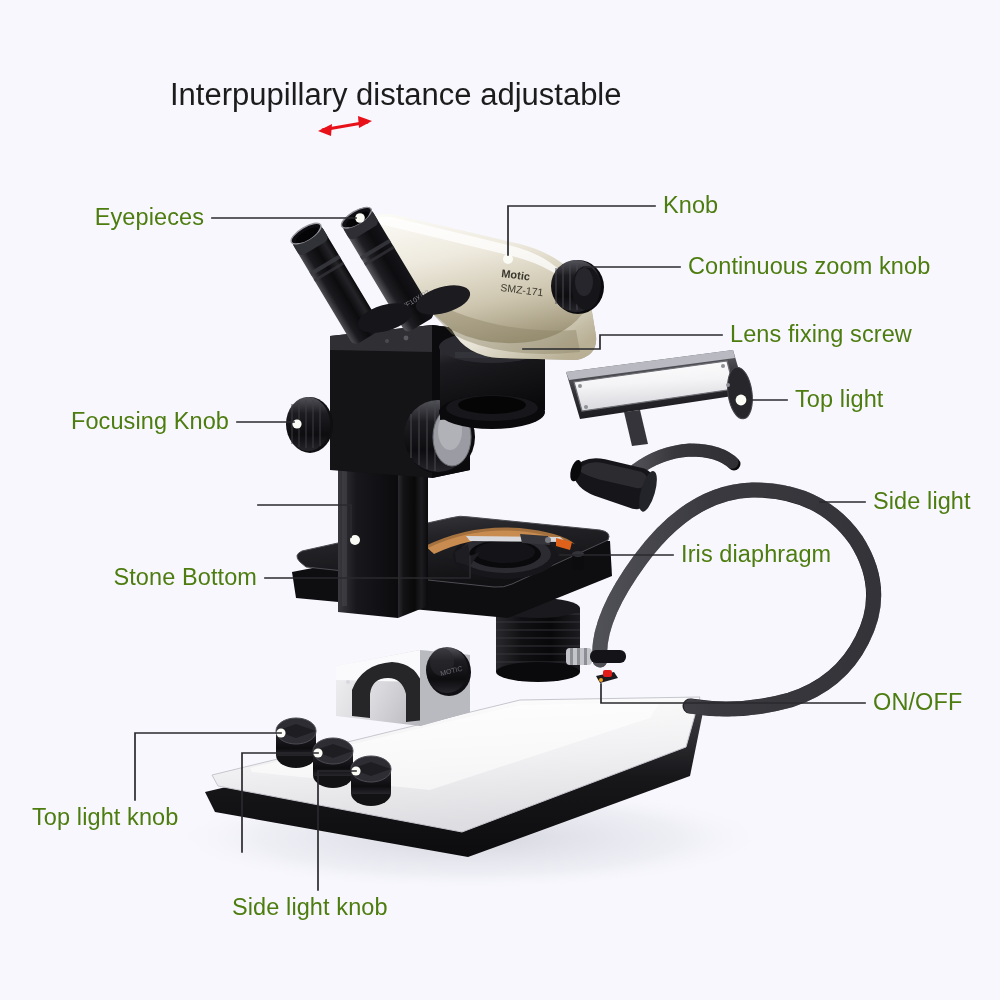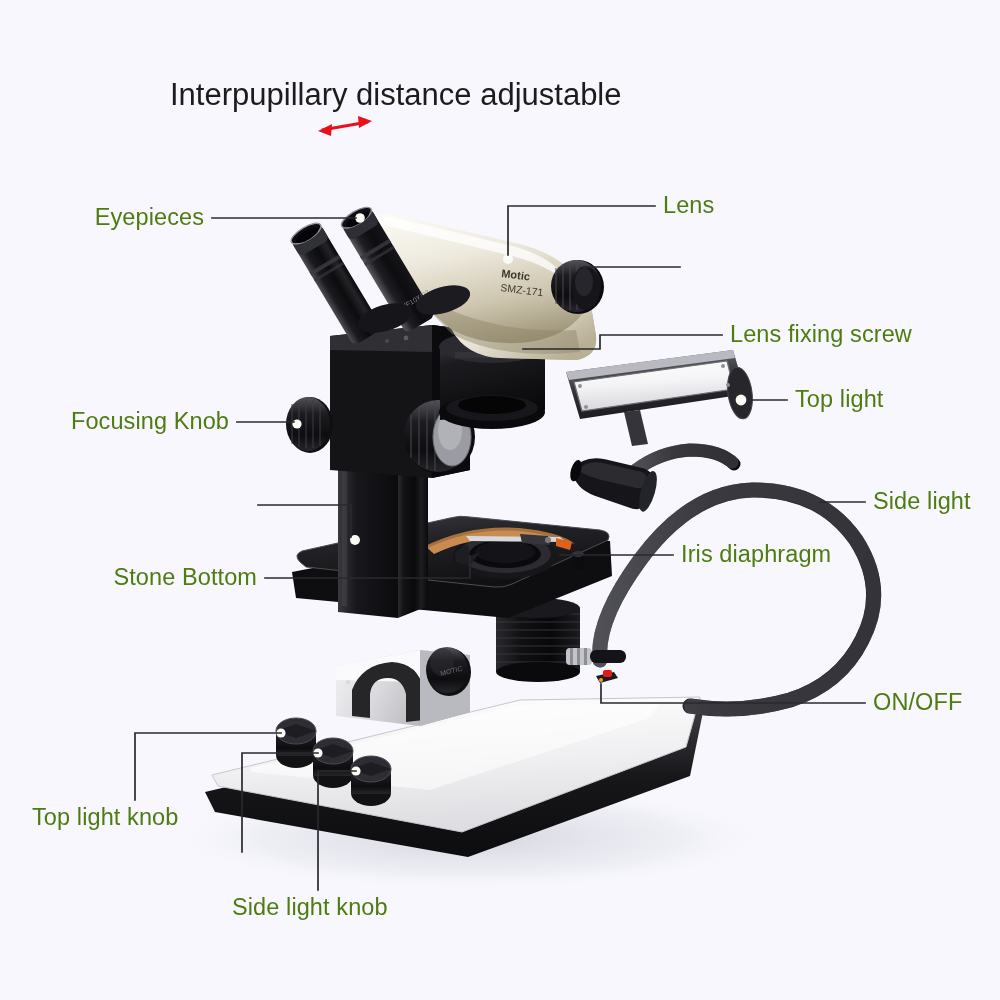--- a/index.html
+++ b/index.html
@@ -449,22 +449,23 @@
       <line x1="322" y1="130" x2="368" y2="122" stroke="#e8111a" stroke-width="3"></line>
       <polygon points="318,131 332,124 331,136" fill="#e8111a"></polygon>
       <polygon points="372,121 358,116 359,128" fill="#e8111a"></polygon>
     </g>
   </svg>
 
   <div id="title">Interpupillary distance adjustable</div>
 
   <div class="lbl l" style="left:204px;top:218px">Eyepieces</div>
 
-  <div class="lbl r" style="left:663px;top:206px">Lens</div>
-
+  <div class="lbl r" style="left:663px;top:206px">Knob</div>
+
+  <div class="lbl r" style="left:688px;top:267px">Continuous zoom knob</div>
 
   <div class="lbl r" style="left:730px;top:335px">Lens fixing screw</div>
 
   <div class="lbl l" style="left:229px;top:422px">Focusing Knob</div>
 
   <div class="lbl r" style="left:795px;top:400px">Top light</div>
 
 
   <div class="lbl r" style="left:873px;top:502px">Side light</div>
 

